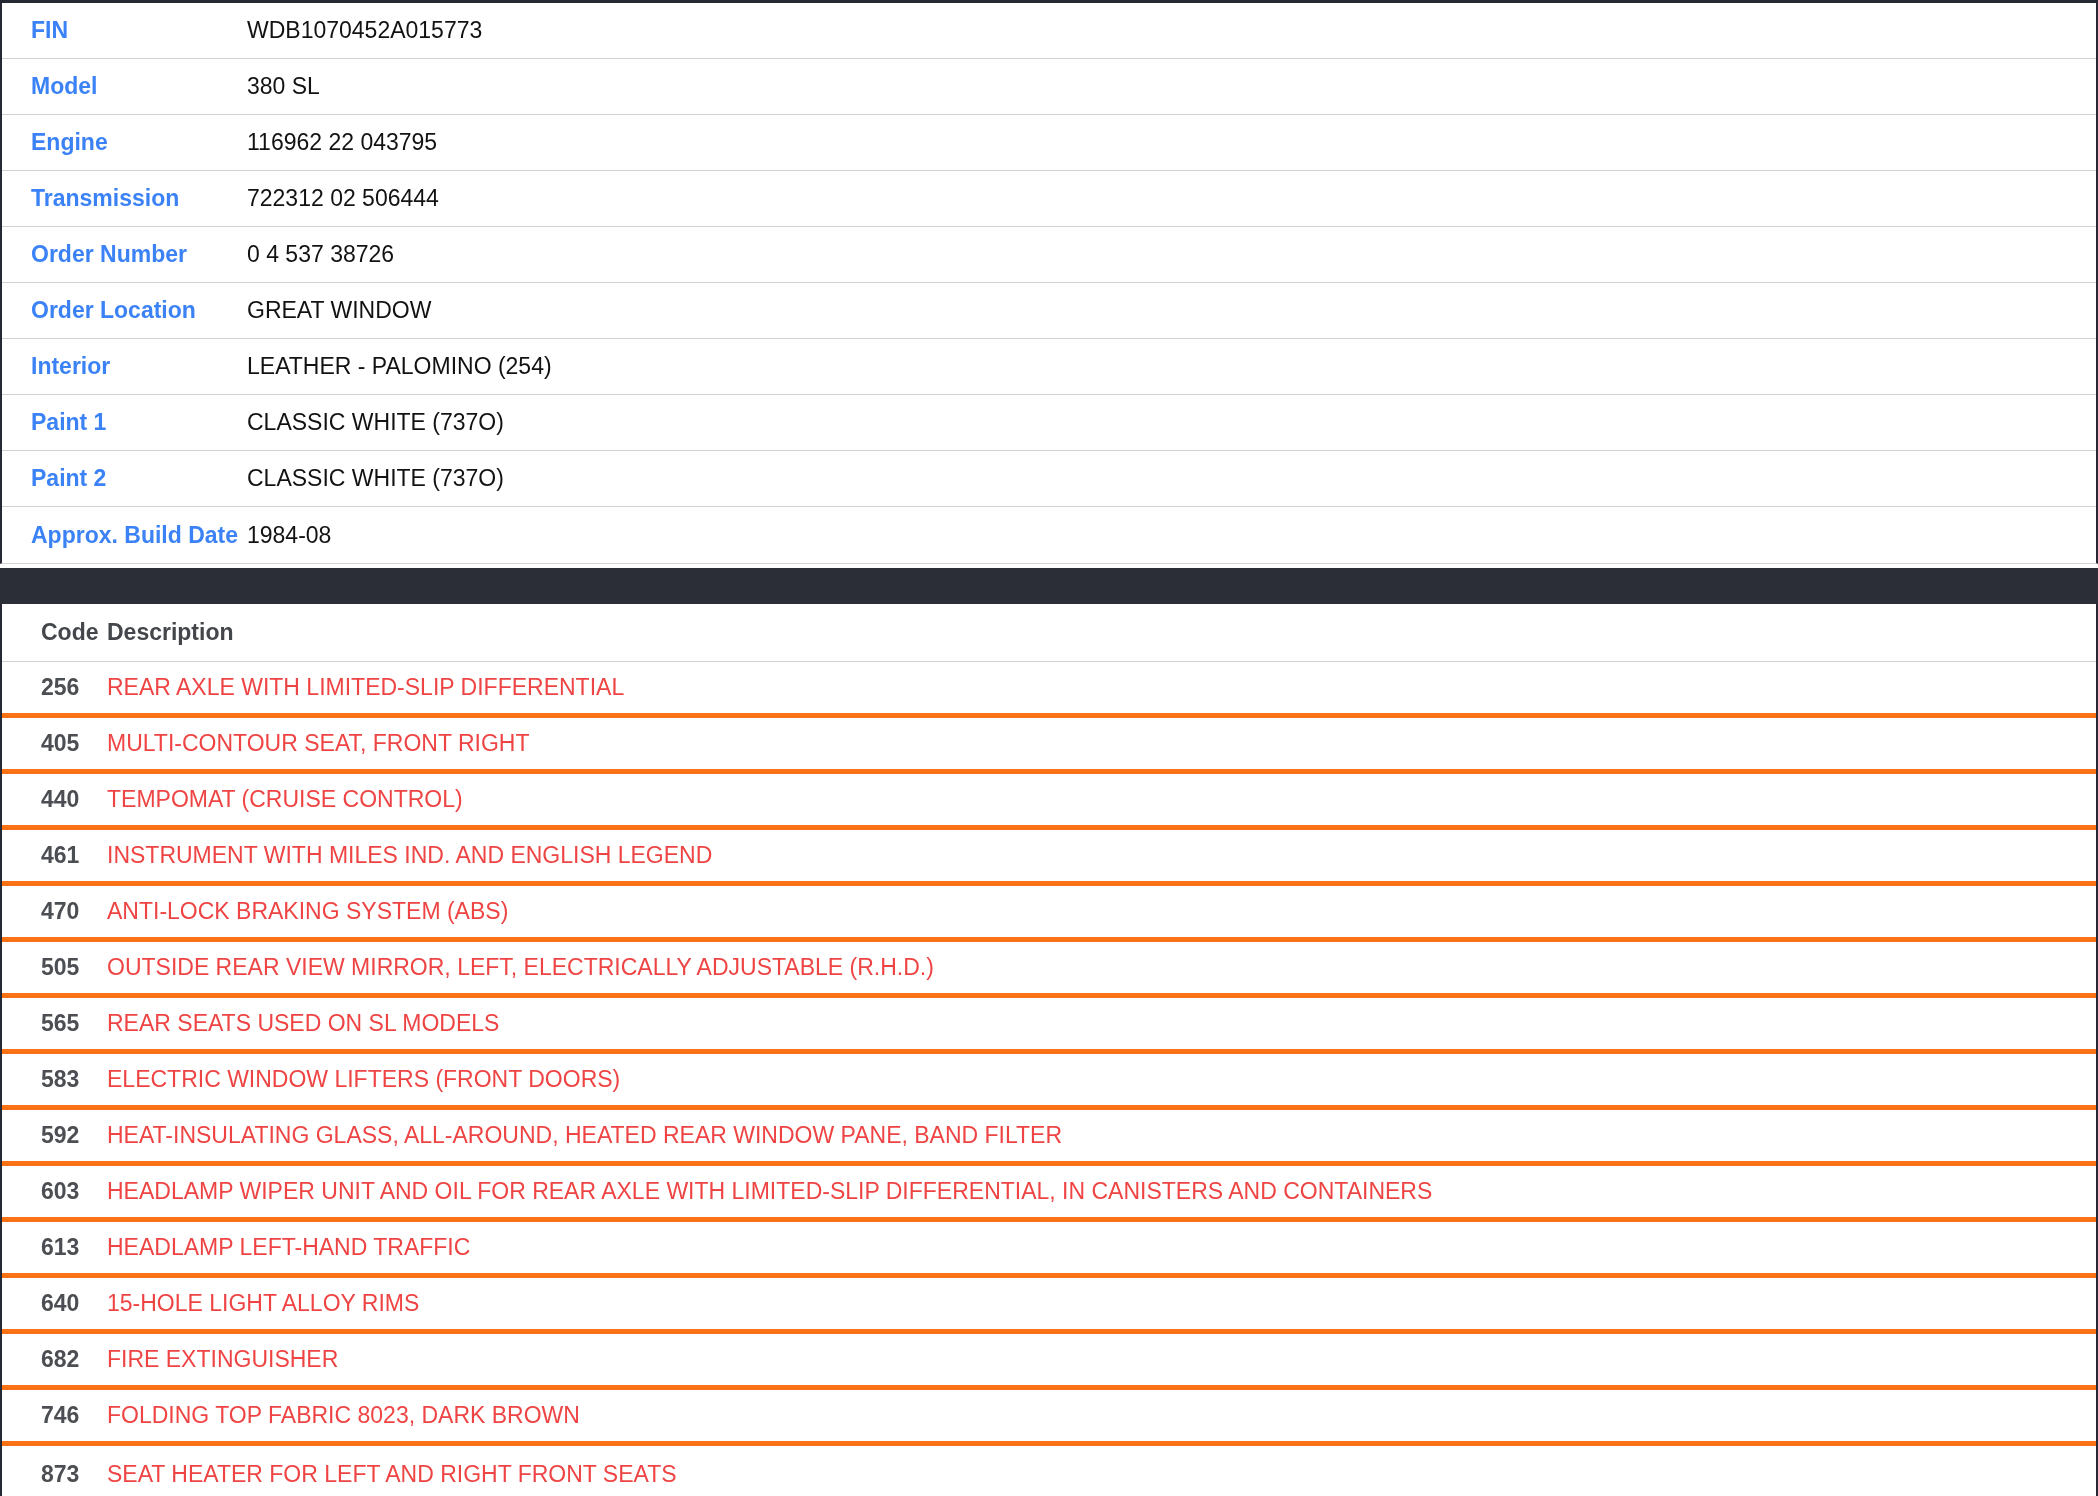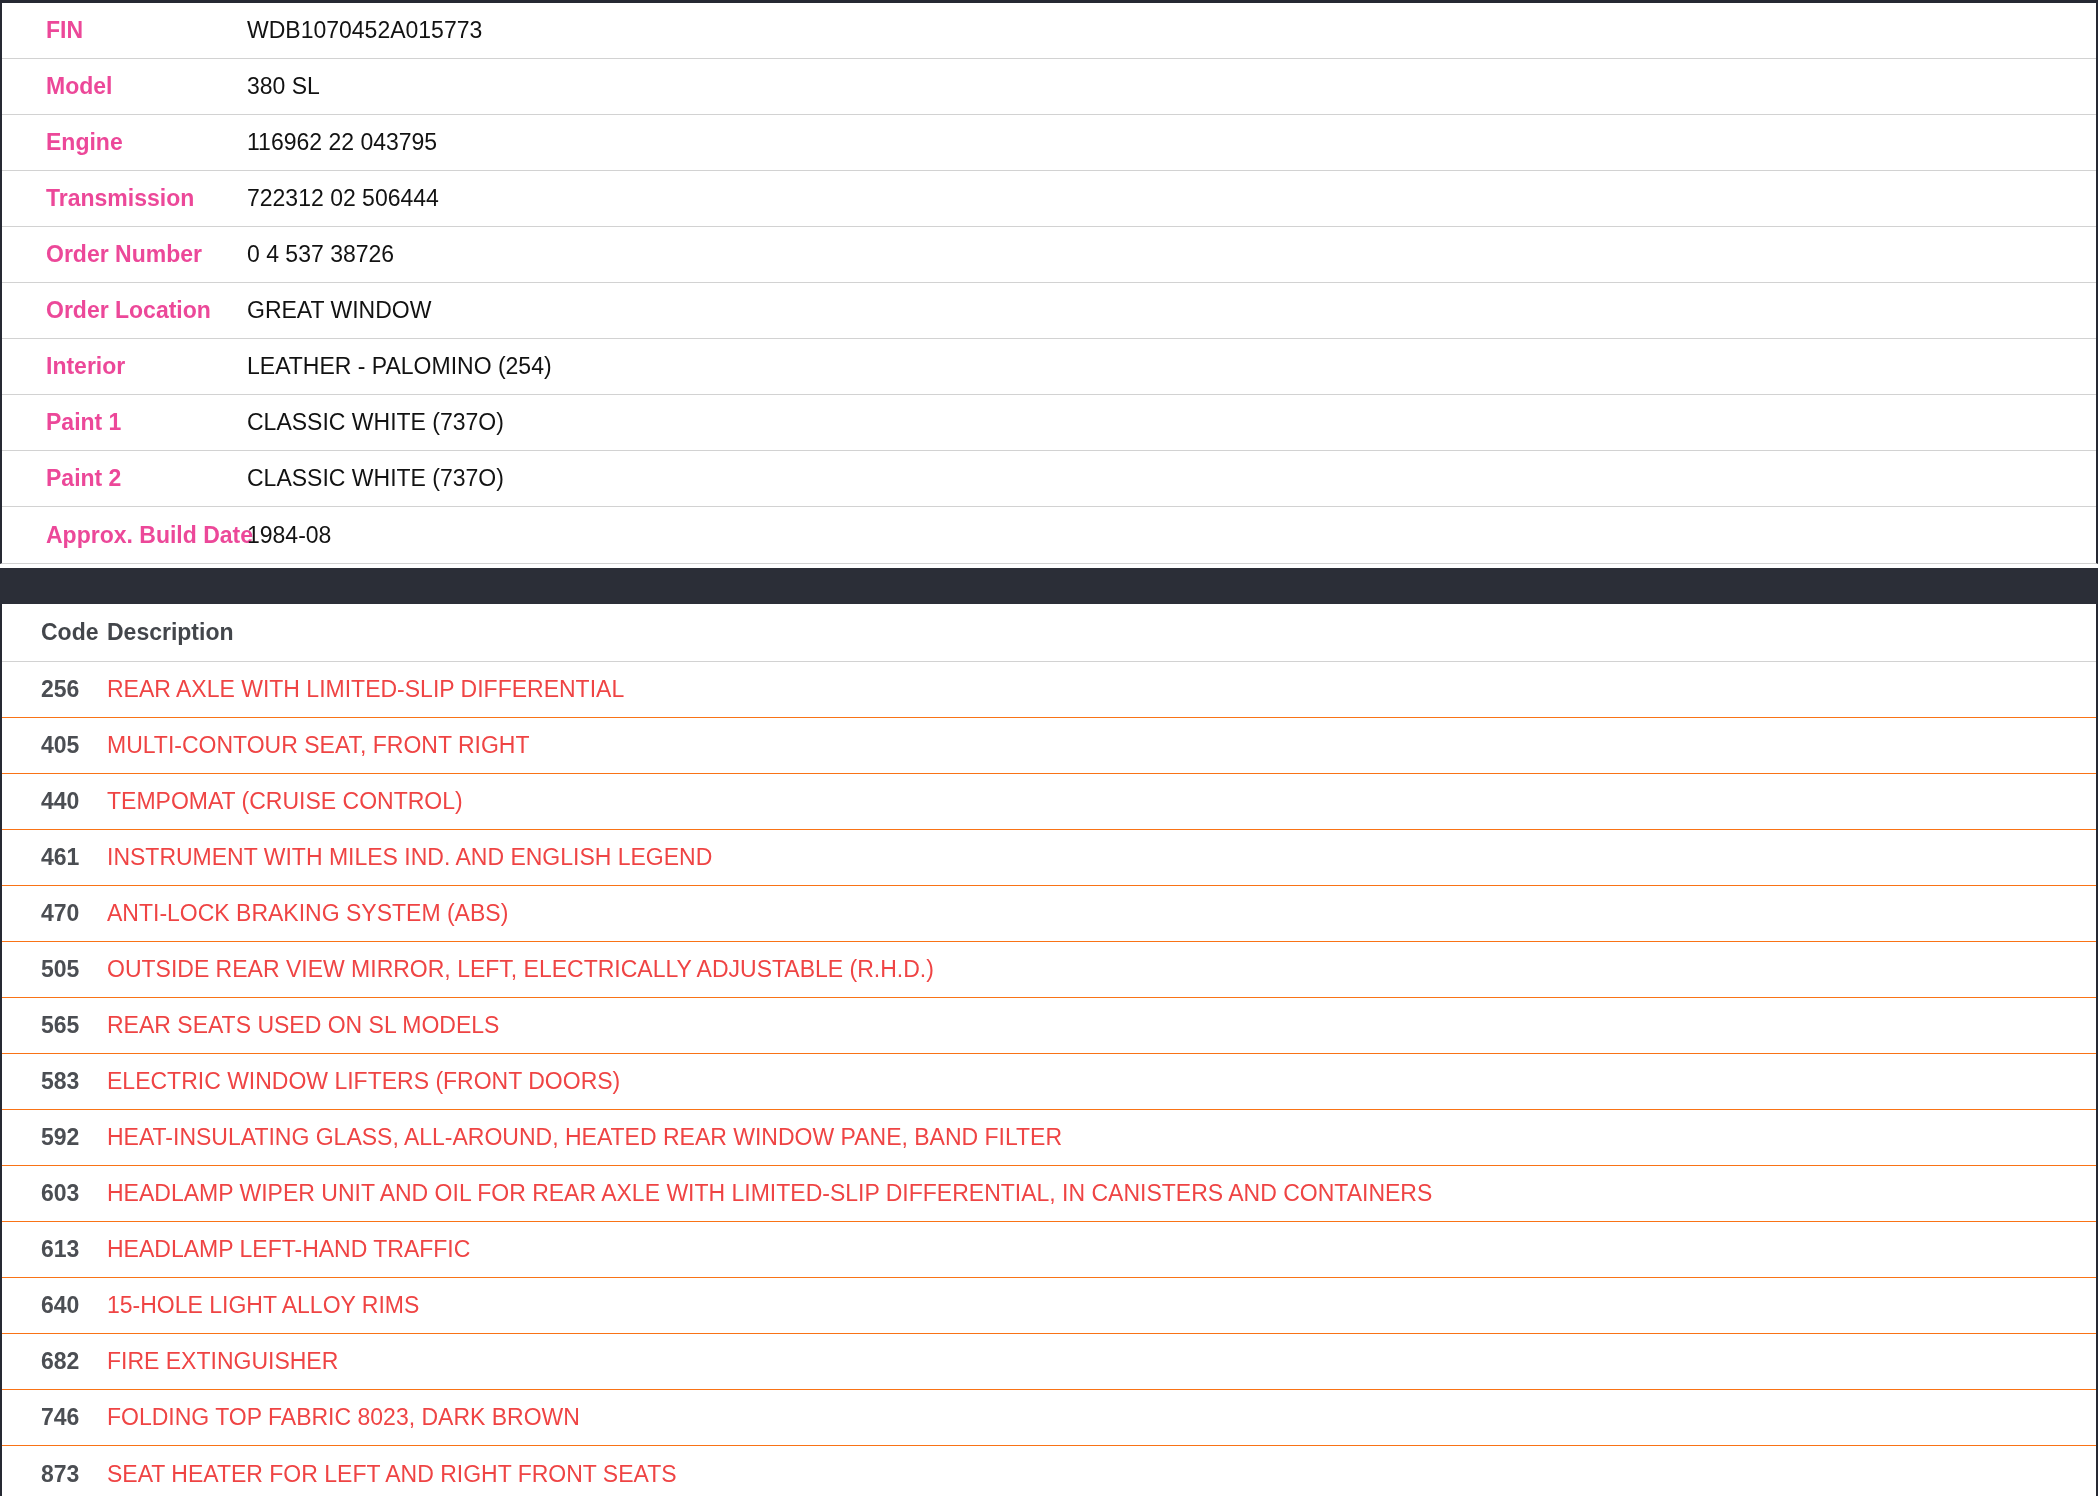--- a/index.html
+++ b/index.html
@@ -27,22 +27,22 @@
     align-items: center;
     height: 56px;
     border-bottom: 1px solid #d2d2d2;
     background: #fff;
   }
   .info-row:last-child { border-bottom: none; }
   .cell { font-size: 23px; line-height: 1; white-space: nowrap; }
   .info-label {
     flex: none;
     width: 245px;
-    padding-left: 44px;
-    color: #ec4899;
+    padding-left: 29px;
+    color: #3b82f6;
     font-weight: bold;
   }
   .info-value {
     flex: 1;
     color: #121212;
     font-weight: normal;
   }
 
   
   .divider-gap { height: 4px; background: #ffffff; }
@@ -62,21 +62,21 @@
     display: flex;
     align-items: center;
     height: 58px;
     border-bottom: 1px solid #d2d2d2;
   }
   .codes-header .cell { color: #43464b; font-weight: bold; }
   .code-row {
     display: flex;
     align-items: center;
     height: 56px;
-    border-bottom: 1px solid #f97316;
+    border-bottom: 5px solid #f97316;
   }
   .code-row:last-child { border-bottom: none; }
   .code-cell {
     flex: none;
     width: 105px;
     padding-left: 39px;
     color: #4b4e53;
     font-weight: bold;
   }
   .desc-cell {

